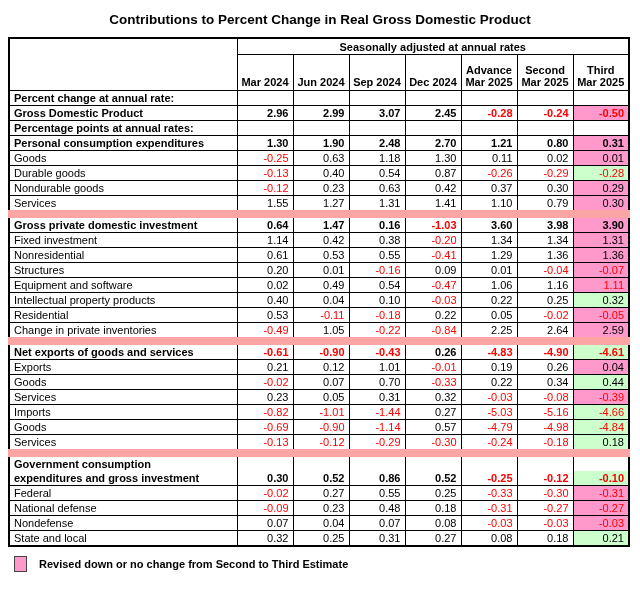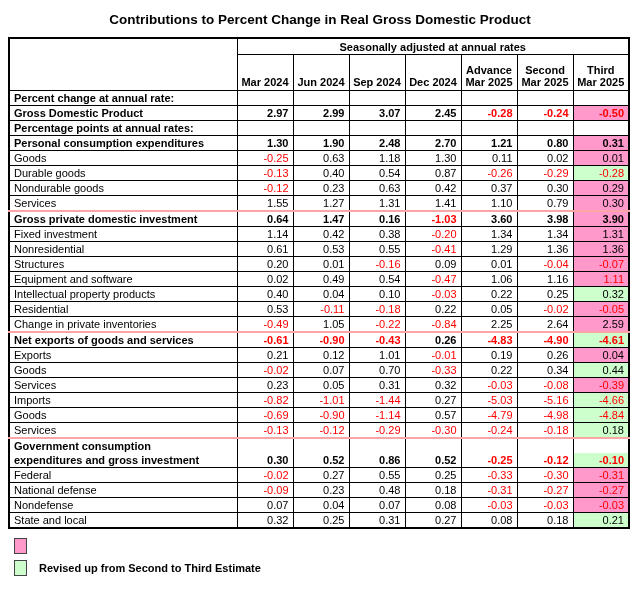--- a/index.html
+++ b/index.html
@@ -47,21 +47,21 @@
     height: 14px;
     line-height: 14px;
   }
   td.label { text-align: left; padding-left: 4px; }
   td.val   { text-align: right; padding-right: 4px; }
   .b { font-weight: bold; }
   .ind1 { padding-left: 12px; }
   .ind2 { padding-left: 20px; }
   .ind3 { padding-left: 29px; }
   .ind4 { padding-left: 37px; }
-  tr.section-top td { border-top: 2px solid #fca5a5; }
+  tr.section-top td { border-top: 8px solid #fca5a5; }
   tr.no-bottom td { border-bottom-style: hidden; }
   .legend {
     margin: 9px 0 0 14px;
   }
   .legend-row {
     display: flex;
     align-items: center;
     margin-bottom: 6px;
   }
   .legend-swatch {
@@ -134,21 +134,21 @@
         <td class="val b"></td>
         <td class="val b"></td>
         <td class="val b"></td>
         <td class="val b"></td>
         <td class="val b"></td>
         <td class="val b"></td>
         <td class="val b"></td>
       </tr>
       <tr>
         <td class="label ind0 b">Gross Domestic Product</td>
-        <td class="val b">2.97</td>
+        <td class="val b">2.96</td>
         <td class="val b">2.99</td>
         <td class="val b">3.07</td>
         <td class="val b">2.45</td>
         <td class="val b" style="color: rgb(255, 0, 0);">-0.28</td>
         <td class="val b" style="color: rgb(255, 0, 0);">-0.24</td>
         <td class="val b" style="color: rgb(255, 0, 0); background: rgb(255, 153, 204);">-0.50</td>
       </tr>
       <tr>
         <td class="label ind0 b">Percentage points at annual rates:</td>
         <td class="val b"></td>
@@ -418,18 +418,15 @@
         <td class="val">0.08</td>
         <td class="val">0.18</td>
         <td class="val" style="background: rgb(204, 255, 204);">0.21</td>
       </tr>
     </tbody>
 </table>
 
 <div class="legend">
   <div class="legend-row">
     <span class="legend-swatch" style="background: rgb(255, 153, 204);"></span>
-  </div>
-  <div class="legend-row">
-    <span class="legend-swatch" style="background: rgb(204, 255, 204);"></span>
-    <span class="legend-text">Revised up from Second to Third Estimate</span>
+    <span class="legend-text">Revised down or no change from Second to Third Estimate</span>
   </div>
 </div>
 
 </body></html>

